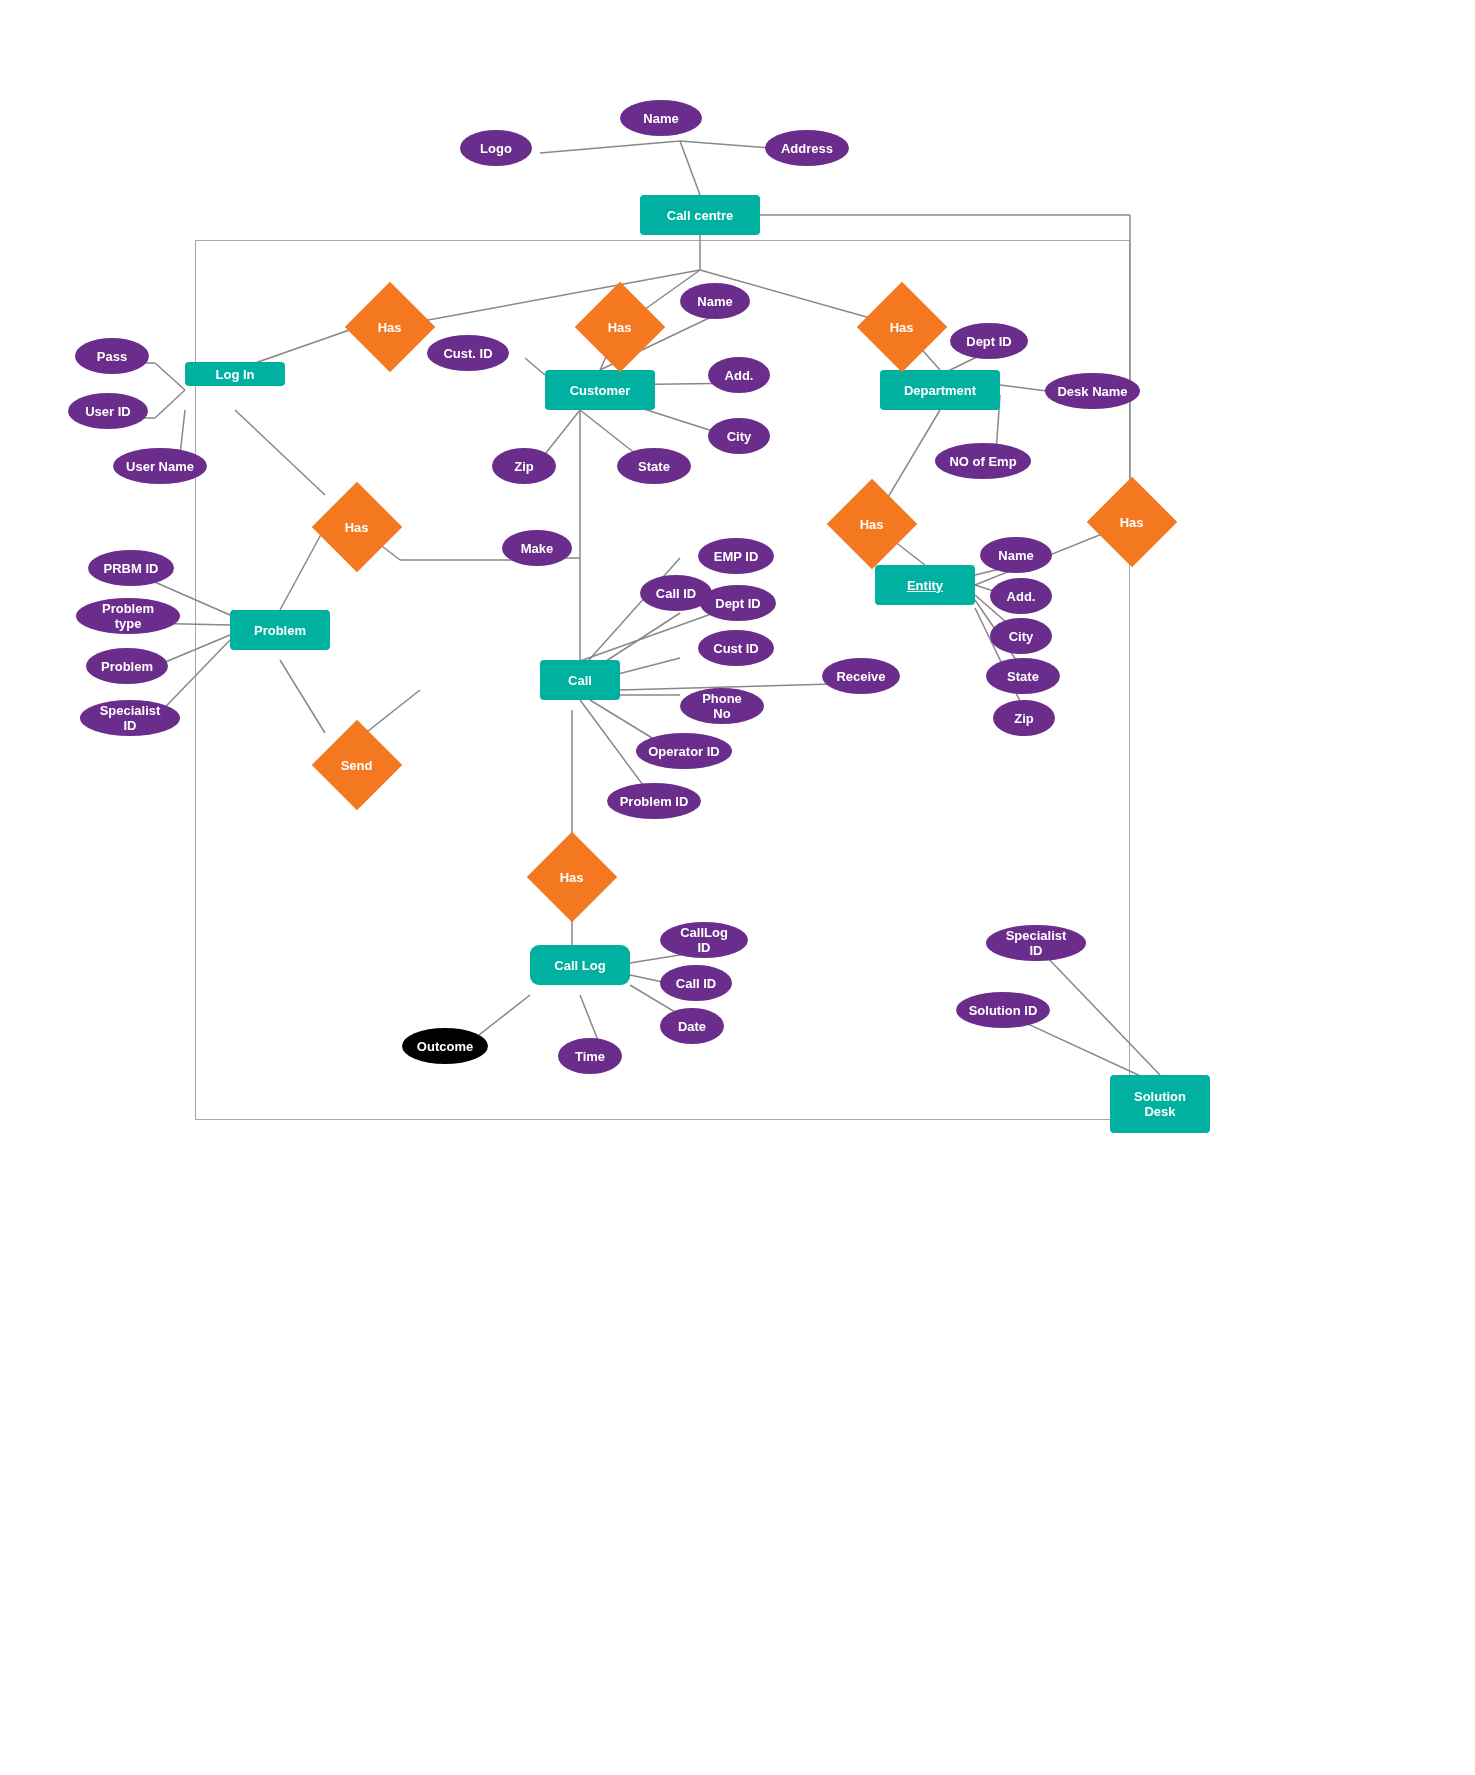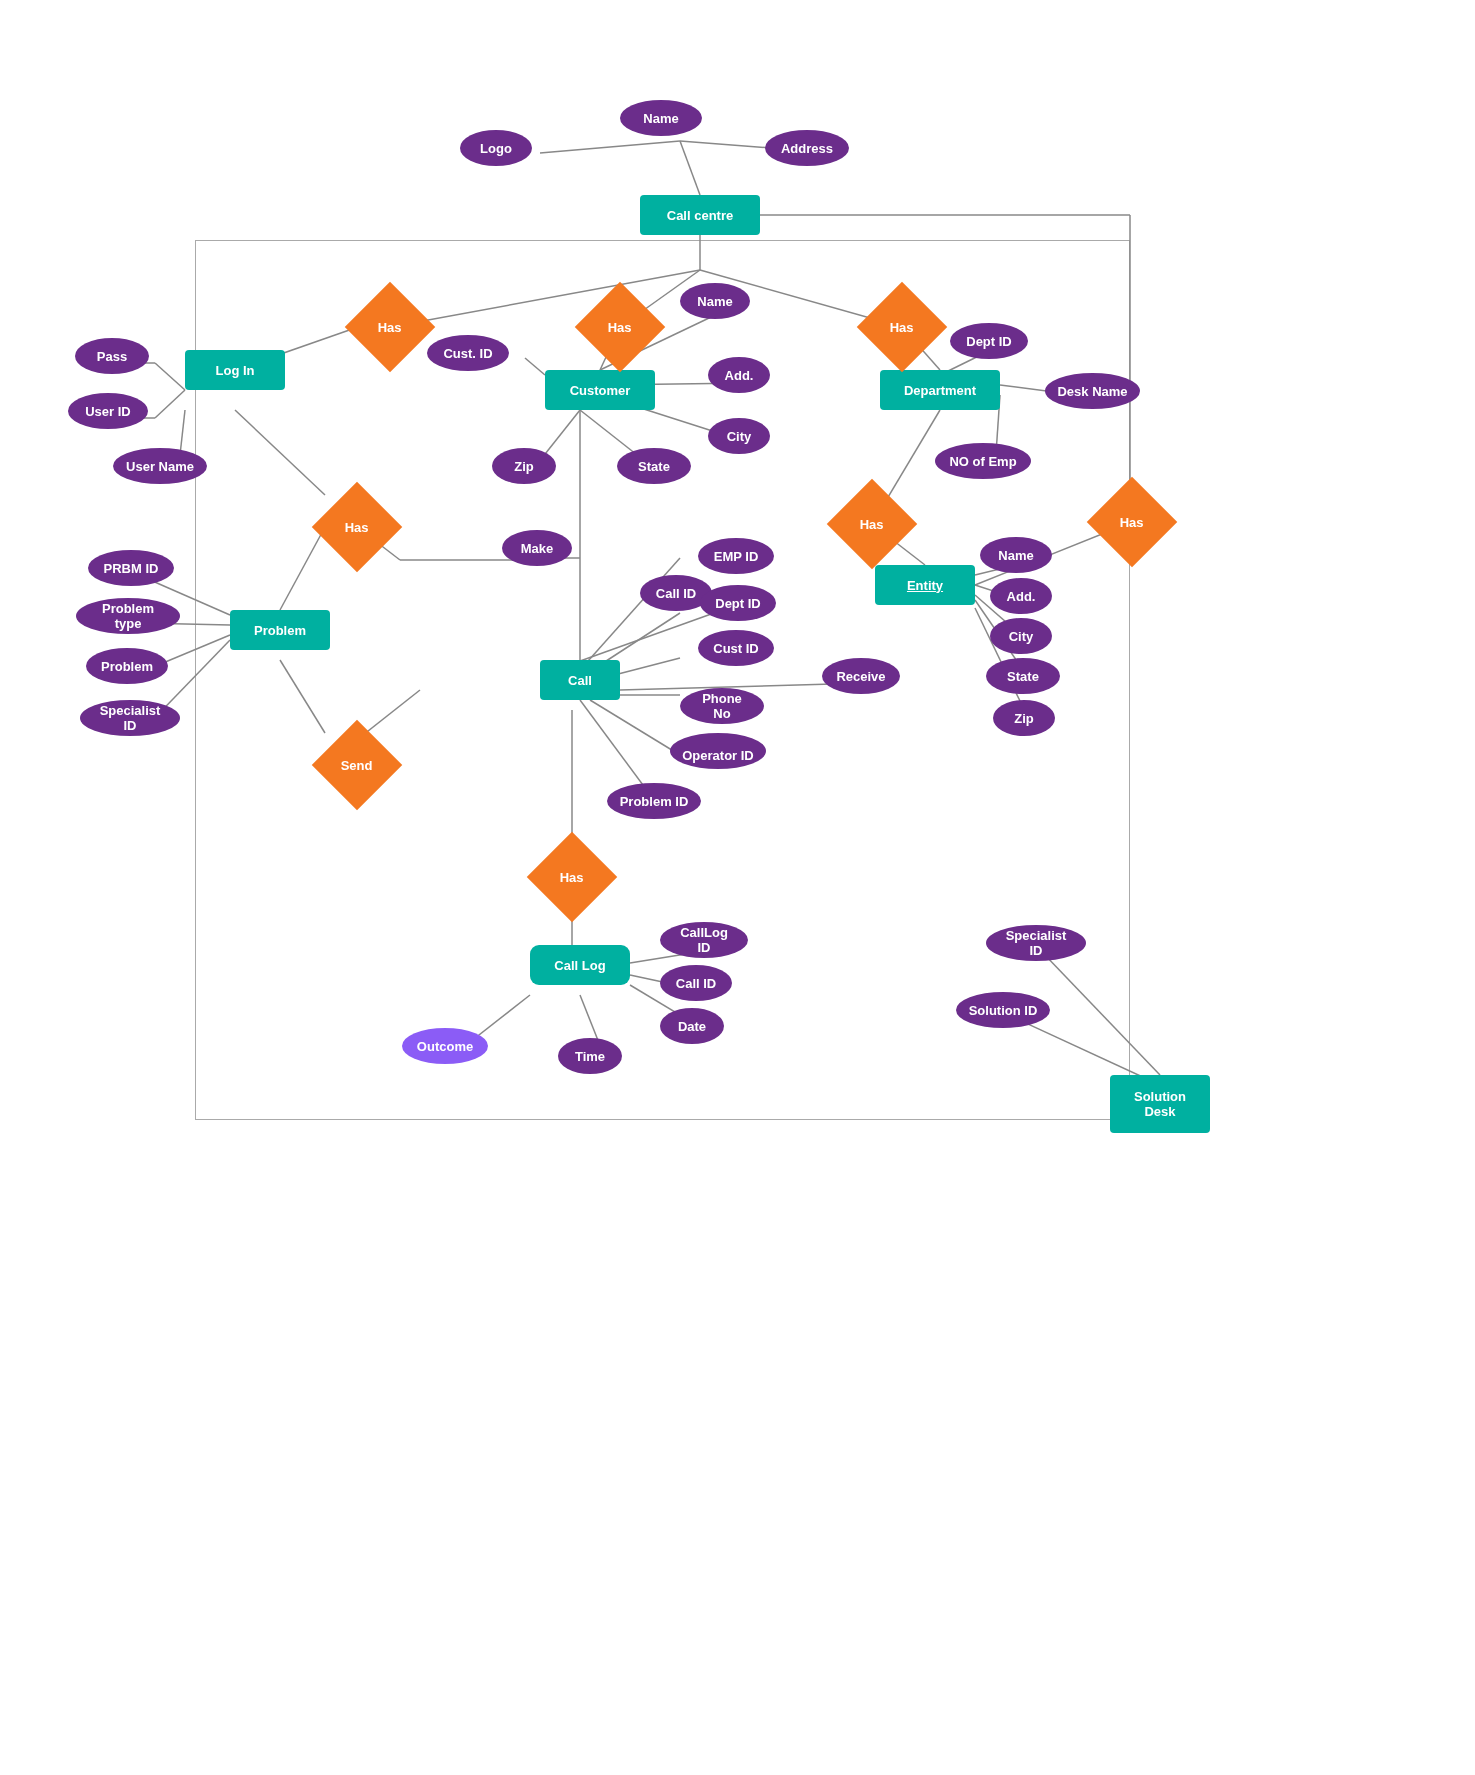--- a/index.html
+++ b/index.html
@@ -157,21 +157,21 @@
     <line x1="580" y1="995" x2="605" y2="1058" stroke="#888" stroke-width="1.5"></line>
     <line x1="530" y1="995" x2="456" y2="1053" stroke="#888" stroke-width="1.5"></line>
 
     <line x1="1160" y1="1075" x2="1043" y2="953" stroke="#888" stroke-width="1.5"></line>
     <line x1="1160" y1="1085" x2="1015" y2="1018" stroke="#888" stroke-width="1.5"></line>
   </svg>
 
   <div class="node entity-rect" style="left:640px; top:195px; width:120px; height:40px;">
     <span>Call centre</span>
   </div>
-  <div class="node entity-rect" style="left:185px; top:350px; width:100px; height:40px;">
+  <div class="node entity-rect" style="left:185px; top:362px; width:100px; height:24px;">
     <span>Log In</span>
   </div>
   <div class="node entity-rect" style="left:545px; top:370px; width:110px; height:40px;">
     <span>Customer</span>
   </div>
   <div class="node entity-rect" style="left:880px; top:370px; width:120px; height:40px;">
     <span>Department</span>
   </div>
   <div class="node entity-rect" style="left:230px; top:610px; width:100px; height:40px;">
     <span>Problem</span>
@@ -268,21 +268,21 @@
   </div>
   <div class="node attribute-ellipse" style="left:700px; top:585px; width:76px; height:36px;">
     <span>Dept ID</span>
   </div>
   <div class="node attribute-ellipse" style="left:698px; top:630px; width:76px; height:36px;">
     <span>Cust ID</span>
   </div>
   <div class="node attribute-ellipse" style="left:680px; top:688px; width:84px; height:36px;">
     <span>Phone No</span>
   </div>
-  <div class="node attribute-ellipse" style="left:670px; top:733px; width:96px; height:36px;align-items:flex-end;">
+  <div class="node attribute-ellipse" style="left:636px; top:733px; width:96px; height:36px;">
     <span>Operator ID</span>
   </div>
   <div class="node attribute-ellipse" style="left:607px; top:783px; width:94px; height:36px;">
     <span>Problem ID</span>
   </div>
 
   <div class="node attribute-ellipse" style="left:502px; top:530px; width:70px; height:36px;">
     <span>Make</span>
   </div>
 
@@ -304,21 +304,21 @@
   </div>
   <div class="node attribute-ellipse" style="left:660px; top:965px; width:72px; height:36px;">
     <span>Call ID</span>
   </div>
   <div class="node attribute-ellipse" style="left:660px; top:1008px; width:64px; height:36px;">
     <span>Date</span>
   </div>
   <div class="node attribute-ellipse" style="left:558px; top:1038px; width:64px; height:36px;">
     <span>Time</span>
   </div>
-  <div class="node attribute-ellipse" style="left:402px; top:1028px; width:86px; height:36px; background:#8b5cf6;">
+  <div class="node attribute-ellipse" style="left:402px; top:1028px; width:86px; height:36px; background:#000000;">
     <span>Outcome</span>
   </div>
 
   <div class="node attribute-ellipse" style="left:986px; top:925px; width:100px; height:36px;">
     <span>Specialist ID</span>
   </div>
   <div class="node attribute-ellipse" style="left:956px; top:992px; width:94px; height:36px;">
     <span>Solution ID</span>
   </div>
 

